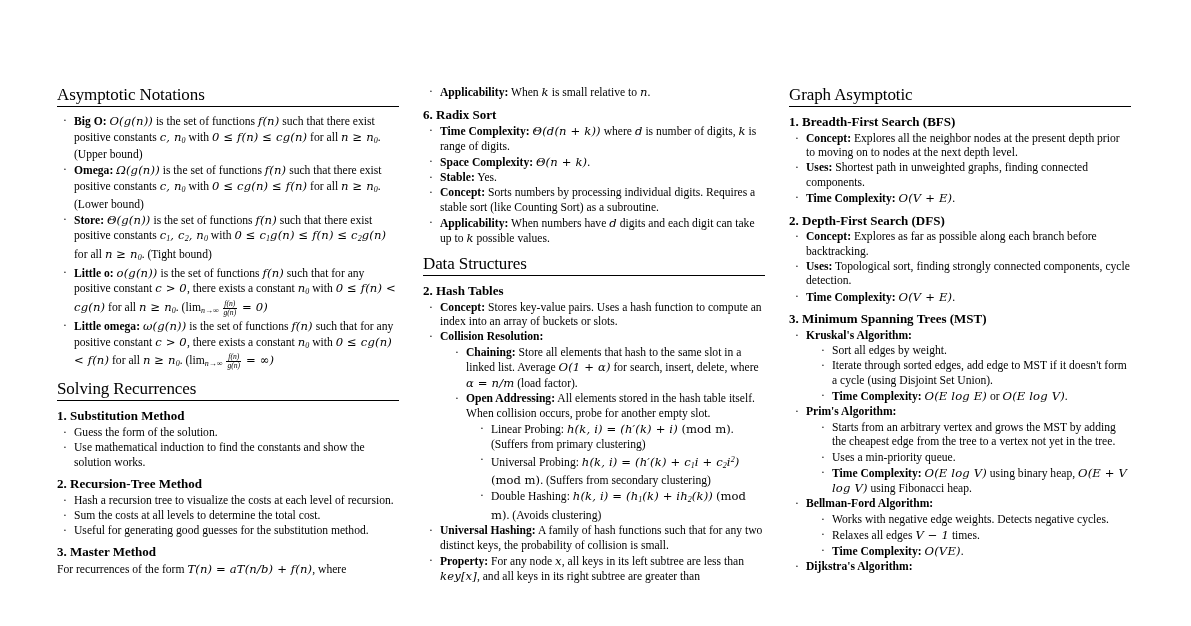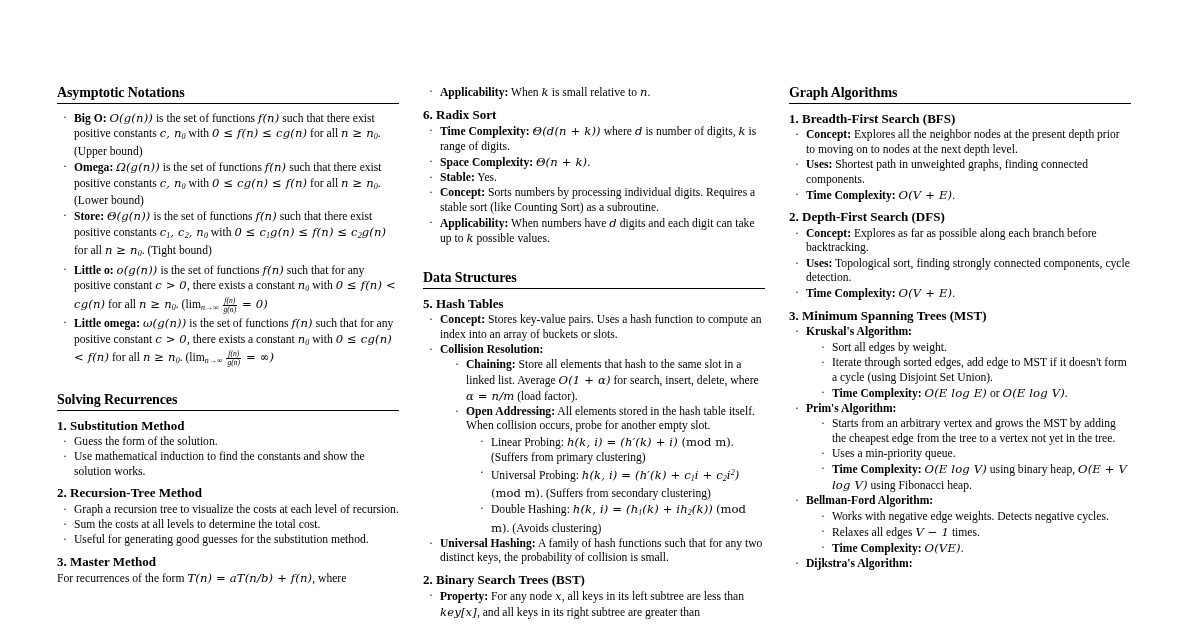--- a/index.html
+++ b/index.html
@@ -32,38 +32,38 @@
     overflow: hidden;
   }
   .col {
     width: 342px;
     flex: 0 0 342px;
     overflow: hidden;
     position: relative;
   }
   
   .section-title {
-    font-size: 14px;
-    font-weight: bold;
+    font-size: 17px;
+    font-weight: normal;
     line-height: 1.12;
     margin: 0 0 2px 0;
     letter-spacing: -0.1px;
   }
   .section-rule {
     border: 0;
     border-top: 1.6px solid #000;
     margin: 2px 0 7px 0;
     width: 100%;
     height: 0;
   }
   .section {
     margin-bottom: 4px;
   }
   .section.spaced-top {
-    margin-top: 23px;
+    margin-top: 7px;
   }
   
   .sub-title {
     font-size: 13px;
     font-weight: bold;
     line-height: 1.2;
     margin: 6px 0 2px 0;
   }
   .sub-title.first { margin-top: 0; }
   
@@ -182,21 +182,21 @@
         <hr class="section-rule">
 
         <div class="sub-title first">1. Substitution Method</div>
         <ul class="lvl1">
           <li><span class="bullet">·</span><span>Guess the form of the solution.</span></li>
           <li><span class="bullet">·</span><span>Use mathematical induction to find the constants and show the solution works.</span></li>
         </ul>
 
         <div class="sub-title">2. Recursion-Tree Method</div>
         <ul class="lvl1">
-          <li><span class="bullet">·</span><span>Graph a recursion tree to visualize the costs at each level of recursion.</span></li>
+          <li><span class="bullet">·</span><span>Hash a recursion tree to visualize the costs at each level of recursion.</span></li>
           <li><span class="bullet">·</span><span>Sum the costs at all levels to determine the total cost.</span></li>
           <li><span class="bullet">·</span><span>Useful for generating good guesses for the substitution method.</span></li>
         </ul>
 
         <div class="sub-title">3. Master Method</div>
         <div class="para"><span>For recurrences of the form </span><span class="m">T(n) = aT(n/b) + f(n)</span><span>, where</span></div>
       </div>
     </div>
 
     <div class="col">
@@ -229,21 +229,21 @@
         <li>
           <span class="bullet">·</span>
           <b class="lbl">Applicability:</b><span> When numbers have </span><span class="m">d</span><span> digits and each digit can take up to </span><span class="m">k</span><span> possible values.</span>
         </li>
       </ul>
 
       <div class="section spaced-top">
         <div class="section-title">Data Structures</div>
         <hr class="section-rule">
 
-        <div class="sub-title first">5. Hash Tables</div>
+        <div class="sub-title first">2. Hash Tables</div>
         <ul class="lvl1">
           <li>
             <span class="bullet">·</span>
             <b class="lbl">Concept:</b><span> Stores key-value pairs. Uses a hash function to compute an index into an array of buckets or slots.</span>
           </li>
           <li>
             <span class="bullet">·</span>
             <b class="lbl">Collision Resolution:</b>
             <ul class="lvl2">
               <li>
@@ -269,34 +269,33 @@
                 </ul>
               </li>
             </ul>
           </li>
           <li>
             <span class="bullet">·</span>
             <b class="lbl">Universal Hashing:</b><span> A family of hash functions such that for any two distinct keys, the probability of collision is small.</span>
           </li>
         </ul>
 
-        <div class="sub-title">2. Binary Search Trees (BST)</div>
         <ul class="lvl1">
           <li>
             <span class="bullet">·</span>
             <b class="lbl">Property:</b><span> For any node </span><span class="m">x</span><span>, all keys in its left subtree are less than </span><span class="m">key[x]</span><span>, and all keys in its right subtree are greater than</span>
           </li>
         </ul>
       </div>
     </div>
 
     <div class="col">
 
       <div class="section">
-        <div class="section-title">Graph Algorithms</div>
+        <div class="section-title">Graph Asymptotic</div>
         <hr class="section-rule">
 
         <div class="sub-title first">1. Breadth-First Search (BFS)</div>
         <ul class="lvl1">
           <li>
             <span class="bullet">·</span>
             <b class="lbl">Concept:</b><span> Explores all the neighbor nodes at the present depth prior to moving on to nodes at the next depth level.</span>
           </li>
           <li>
             <span class="bullet">·</span>

